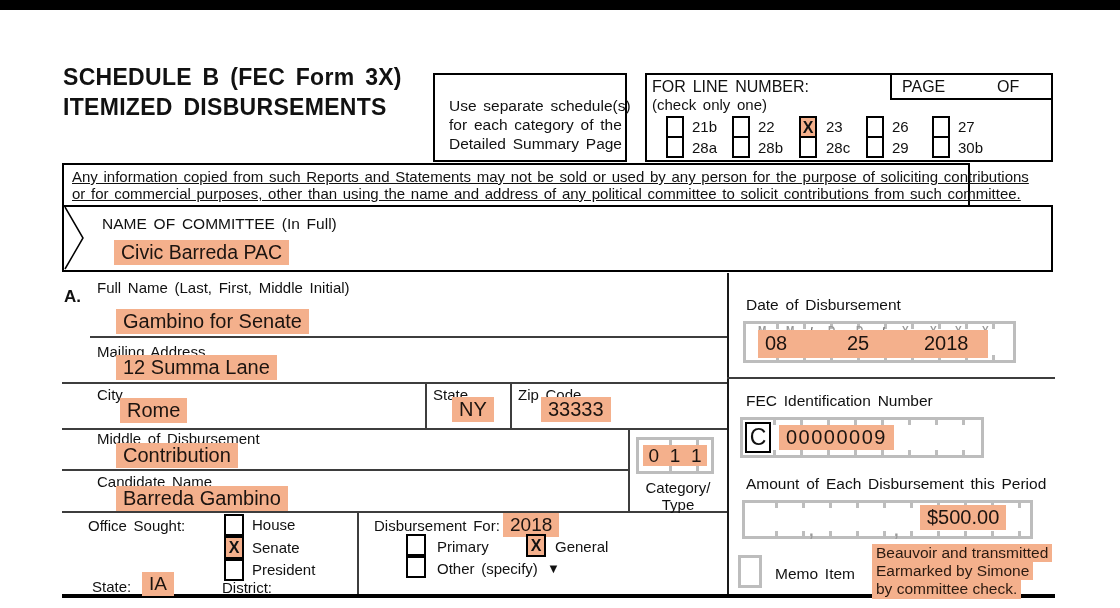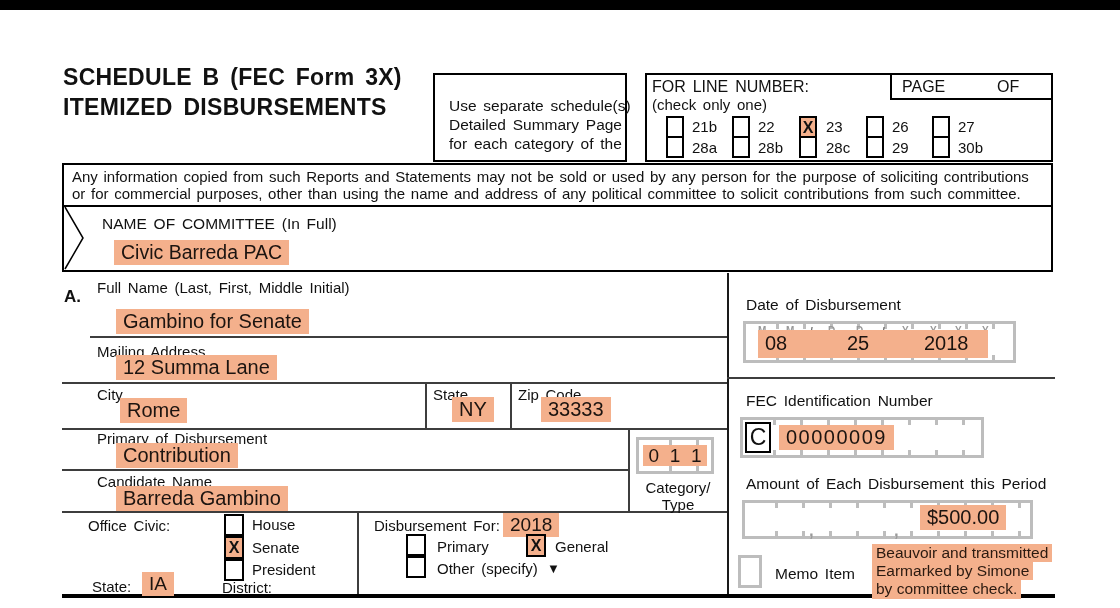--- a/index.html
+++ b/index.html
@@ -30,22 +30,22 @@
 
 <div id="canvas">
 
   <div class="abs" style="left:0;top:0;width:1120px;height:10px;background:#000;"></div>
 
   <div class="abs title" style="left:63px;top:64px;">SCHEDULE B  (FEC Form 3X)</div>
   <div class="abs title" style="left:63px;top:94px;">ITEMIZED DISBURSEMENTS</div>
 
   <div class="box" style="left:433px;top:73px;width:194px;height:89px;">
     <div class="lbl" style="margin:22px 0 0 14px;font-size:15.5px;">Use separate schedule(s)</div>
+    <div class="lbl" style="margin:1px 0 0 14px;font-size:15.5px;">for each category of the</div>
     <div class="lbl" style="margin:1px 0 0 14px;font-size:15.5px;">Detailed Summary Page</div>
-    <div class="lbl" style="margin:1px 0 0 14px;font-size:15.5px;">for each category of the</div>
   </div>
 
   <div class="box" style="left:645px;top:73px;width:408px;height:89px;"></div>
   <div class="abs lbl" style="left:652px;top:78px;font-size:16px;">FOR LINE NUMBER:</div>
   <div class="abs lbl" style="left:652px;top:96px;">(check only one)</div>
 
   <div class="box" style="left:890px;top:73px;width:163px;height:27px;">
     <span class="lbl" style="position:absolute;left:10px;top:3px;font-size:16px;">PAGE</span>
     <span class="lbl" style="position:absolute;left:105px;top:3px;font-size:16px;">OF</span>
   </div>
@@ -67,21 +67,21 @@
   <div class="abs lbl" style="left:692px;top:139px;">28a</div>
   <div class="cb" style="left:732px;top:136px;"></div>
   <div class="abs lbl" style="left:758px;top:139px;">28b</div>
   <div class="cb" style="left:799px;top:136px;"></div>
   <div class="abs lbl" style="left:826px;top:139px;">28c</div>
   <div class="cb" style="left:866px;top:136px;"></div>
   <div class="abs lbl" style="left:892px;top:139px;">29</div>
   <div class="cb" style="left:932px;top:136px;"></div>
   <div class="abs lbl" style="left:958px;top:139px;">30b</div>
 
-  <div class="box" style="left:62px;top:163px;width:991px;height:44px;">
+  <div class="box" style="left:62px;top:163px;width:908px;height:44px;text-decoration:underline;">
     <div style="margin:3px 0 0 8px;font-size:15px;word-spacing:1.5px;white-space:nowrap;">Any information copied from such Reports and Statements may not be sold or used by any person for the purpose of soliciting contributions</div>
     <div style="margin:0 0 8px 8px;font-size:15px;word-spacing:1.5px;white-space:nowrap;">or for commercial purposes, other than using the name and address of any political committee to solicit contributions from such committee.</div>
   </div>
 
   <div class="box" style="left:62px;top:205px;width:991px;height:67px;">
     <svg width="26" height="63" style="position:absolute;left:0;top:0;">
       <polyline points="1,0 19,31 1,62" fill="#fff" stroke="#000" stroke-width="1.5"></polyline>
     </svg>
     <div class="lbl" style="position:absolute;left:38px;top:8px;font-size:15.5px;">NAME OF COMMITTEE (In Full)</div>
     <div style="position:absolute;left:50px;top:33px;"><span class="hl val" style="font-size:19.5px;">Civic Barreda PAC</span></div>
@@ -107,40 +107,40 @@
   <div class="abs lbl" style="left:97px;top:343px;">Mailing Address</div>
   <div class="abs" style="left:116px;top:355px;"><span class="hl val">12 Summa Lane</span></div>
 
   <div class="abs lbl" style="left:97px;top:386px;">City</div>
   <div class="abs" style="left:104px;top:398px;padding-left:16px;"><span class="hl val">Rome</span></div>
   <div class="abs lbl" style="left:433px;top:386px;">State</div>
   <div class="abs" style="left:452px;top:397px;"><span class="hl val">NY</span></div>
   <div class="abs lbl" style="left:518px;top:386px;">Zip Code</div>
   <div class="abs" style="left:541px;top:397px;"><span class="hl val">33333</span></div>
 
-  <div class="abs lbl" style="left:97px;top:430px;">Primary of Disbursement</div>
+  <div class="abs lbl" style="left:97px;top:430px;">Middle of Disbursement</div>
   <div class="abs" style="left:116px;top:443px;"><span class="hl val">Contribution</span></div>
 
   <div class="comb" style="left:636px;top:437px;width:78px;height:37px;">
     <div class="hl" style="position:absolute;left:4px;top:5px;right:4px;bottom:5px;padding:0;display:flex;
                 align-items:center;justify-content:space-around;font-size:19px;color:#1c1410;">
       <span>0</span>
       <span>1</span>
       <span>1</span>
     </div>
   </div>
   <div class="abs lbl" style="left:630px;top:479px;width:96px;text-align:center;white-space:normal;line-height:17px;">
     <span>Category/</span><br>
     <span>Type</span>
   </div>
 
   <div class="abs lbl" style="left:97px;top:473px;">Candidate Name</div>
   <div class="abs" style="left:116px;top:486px;"><span class="hl val">Barreda Gambino</span></div>
 
-  <div class="abs lbl" style="left:88px;top:517px;">Office Civic:</div>
+  <div class="abs lbl" style="left:88px;top:517px;">Office Sought:</div>
   <div class="cb" style="left:224px;top:514px;width:20px;"></div>
   <div class="abs lbl" style="left:252px;top:516px;">House</div>
   <div class="cb checked" style="left:224px;top:536px;width:20px;height:23px;line-height:20px;">
     <span>X</span>
   </div>
   <div class="abs lbl" style="left:252px;top:539px;">Senate</div>
   <div class="cb" style="left:224px;top:559px;width:20px;"></div>
   <div class="abs lbl" style="left:252px;top:561px;">President</div>
   <div class="abs lbl" style="left:92px;top:578px;">State:</div>
   <div class="abs" style="left:142px;top:572px;"><span class="hl val" style="font-size:19px;">IA</span></div>

